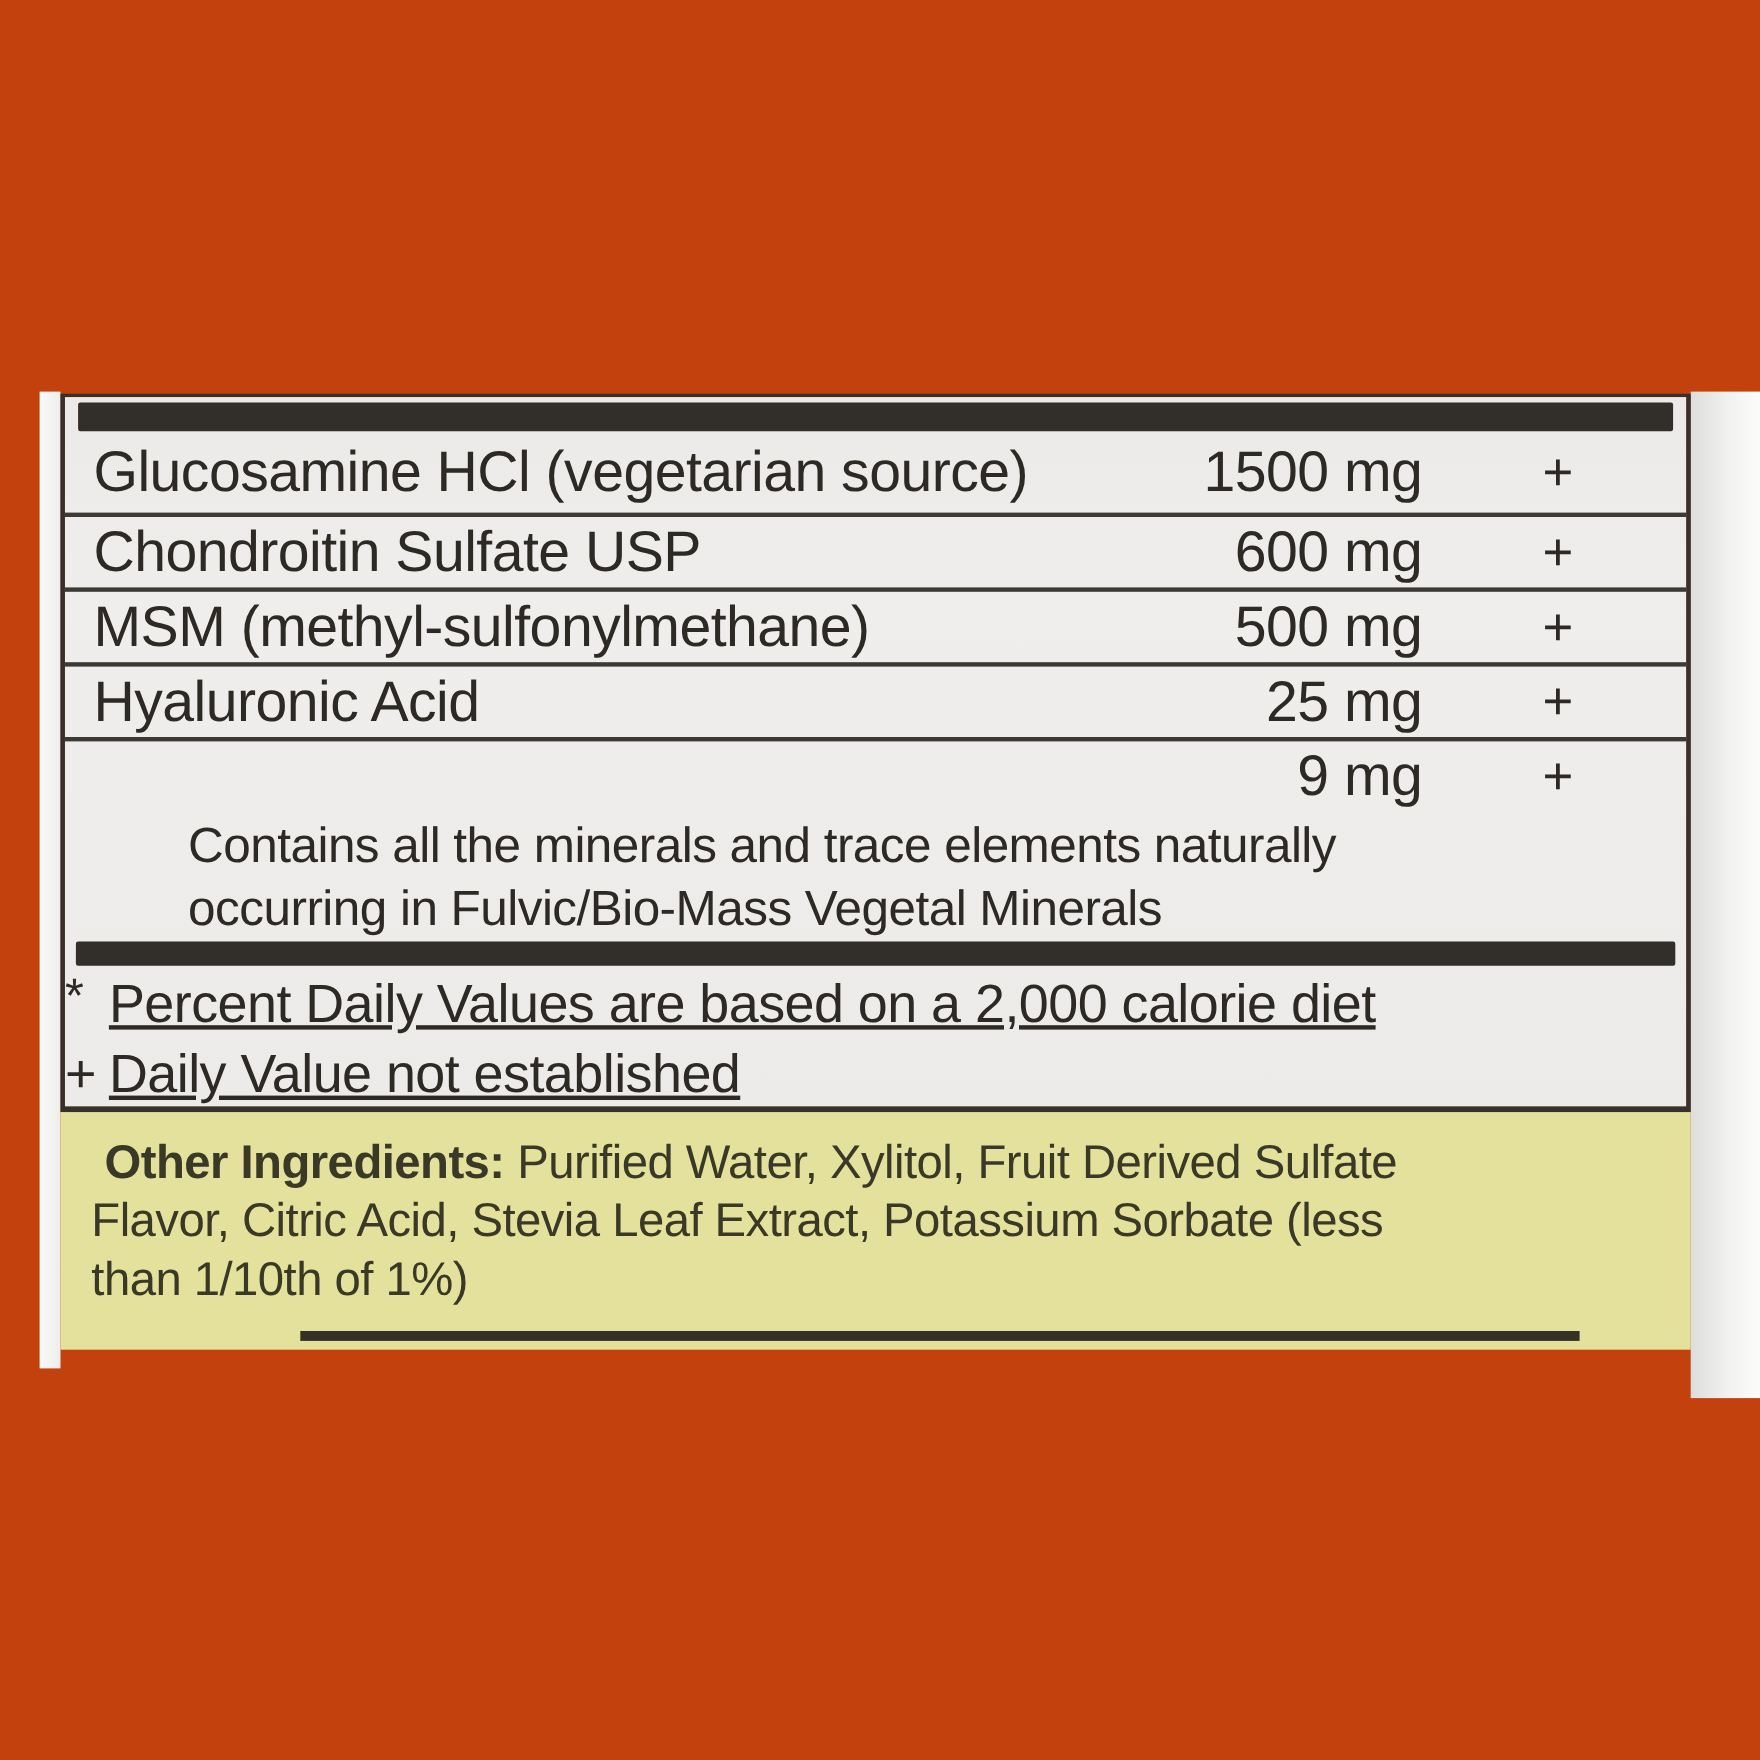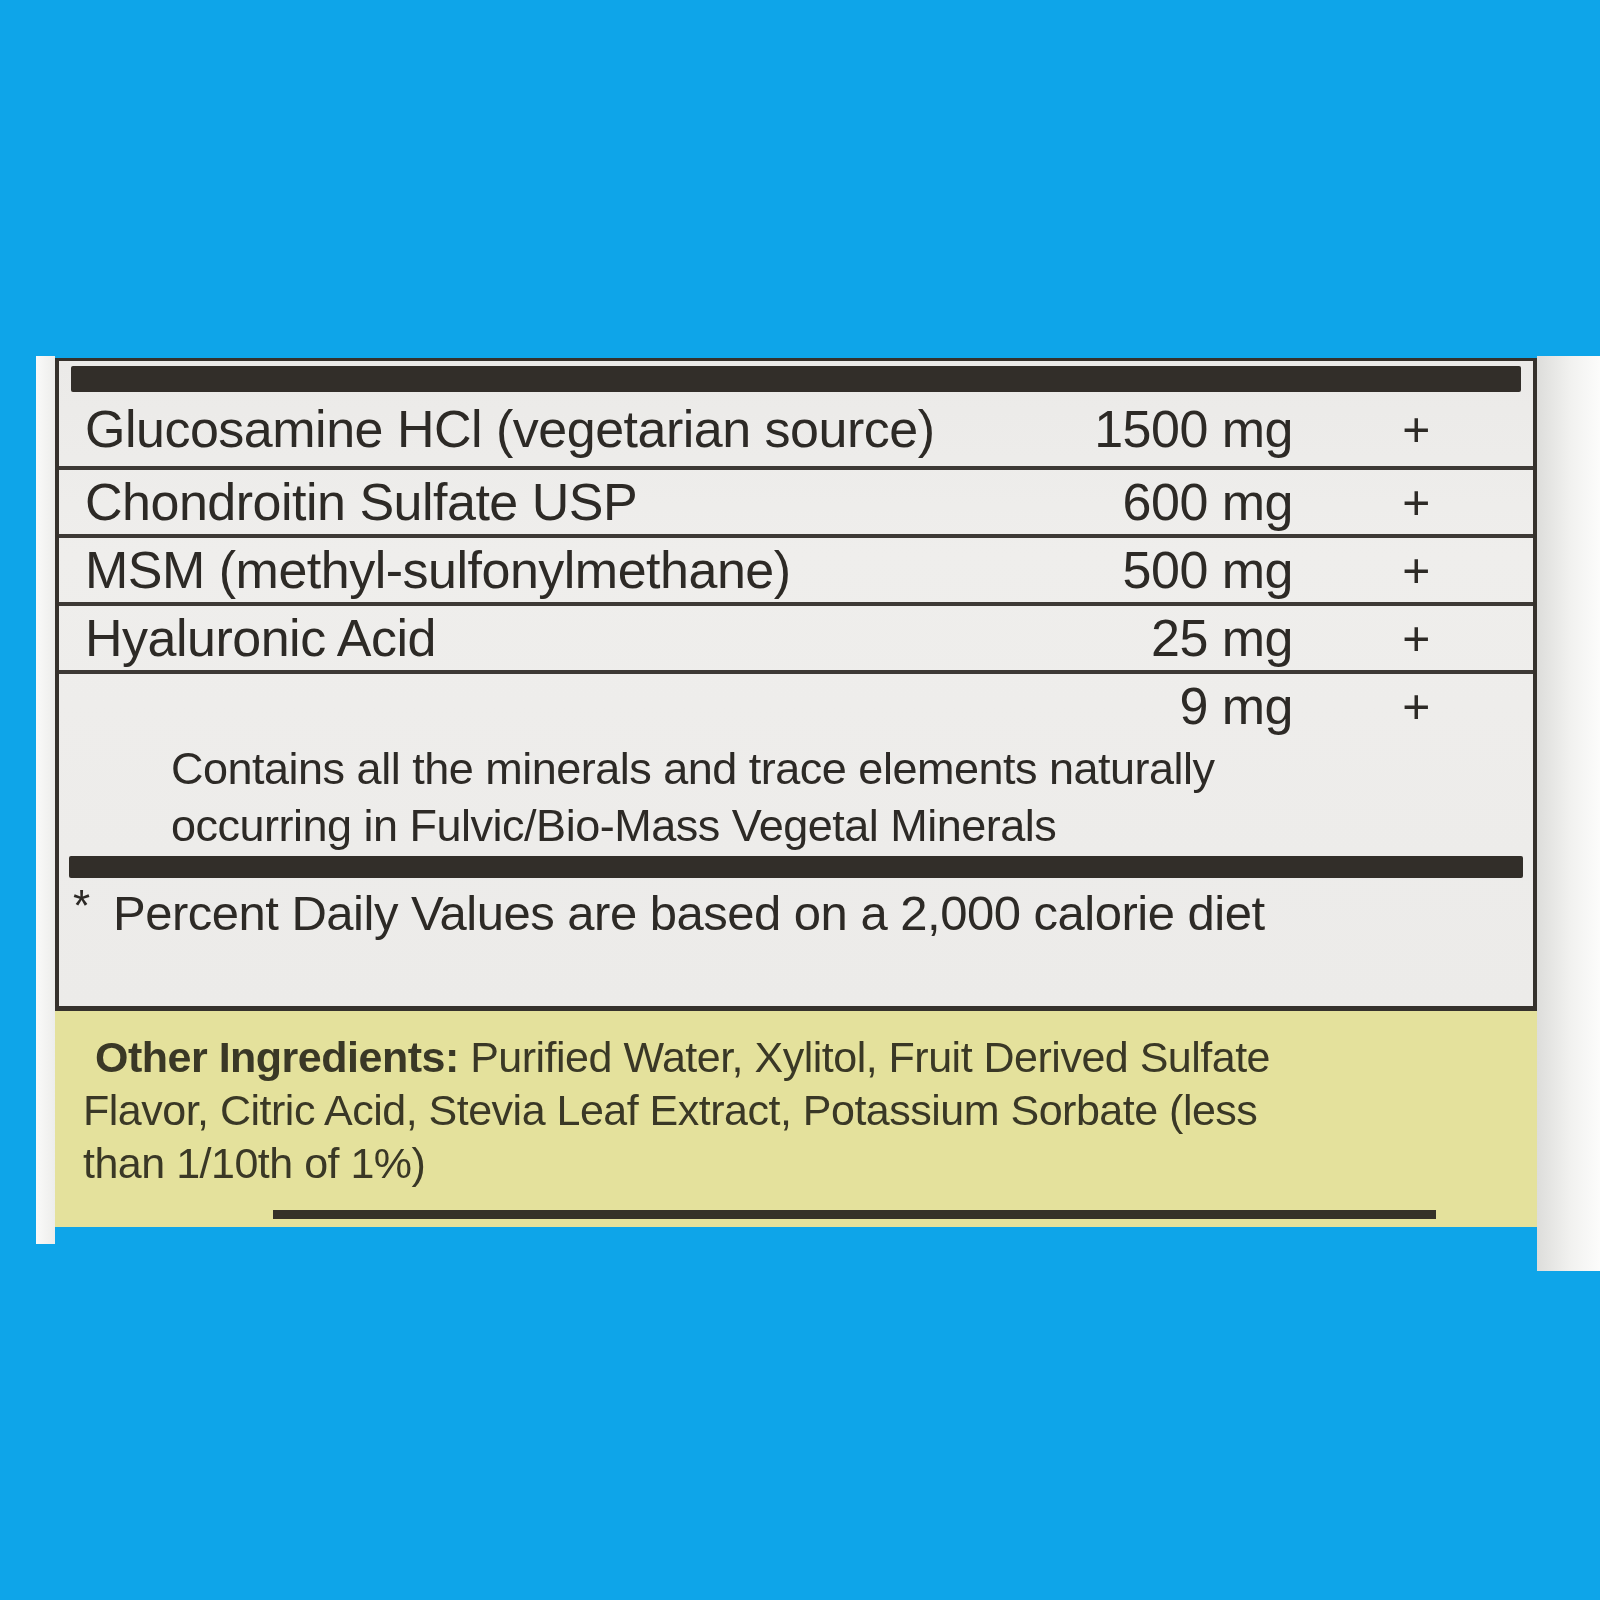--- a/index.html
+++ b/index.html
@@ -8,21 +8,21 @@
     width: 1600px;
     height: 1600px;
     background: #ffffff;
     font-family: "Liberation Sans", sans-serif;
     overflow: hidden;
   }
   .photo {
     position: relative;
     width: 1600px;
     height: 1600px;
-    background: #0ea5e9;
+    background: #c2410c;
   }
   
   .strip-right {
     position: absolute;
     left: 1537px; top: 356px;
     width: 63px; height: 915px;
     background: linear-gradient(to right, #dddddb, #f2f2f0 55%, #fcfcfb);
   }
   .strip-left {
     position: absolute;
@@ -90,22 +90,22 @@
     margin-top: 2px;
     font-size: 45px;
     line-height: 57px;
     padding-left: 112px;
     white-space: nowrap;
   }
   .footnotes {
     margin-top: 4px;
     font-size: 49px;
     line-height: 62px;
-    padding-left: 14px;
     white-space: nowrap;
+    text-decoration: underline;
   }
   .fsym { display: inline-block; width: 40px; }
   .fsym.raised { transform: translateY(-9px); font-size: 44px; }
   
   .yellow {
     position: relative;
     box-sizing: border-box;
     width: 1482px;
     height: 216px;
     background: #e4e19c;
@@ -175,20 +175,23 @@
         <div>Contains all the minerals and trace elements naturally</div>
         <div>occurring in Fulvic/Bio-Mass Vegetal Minerals</div>
       </div>
 
       <div class="bar mid-bar"></div>
 
       <div class="footnotes">
         <div>
           <span class="fsym raised">*</span><span>Percent Daily Values are based on a 2,000 calorie diet</span>
         </div>
+        <div>
+          <span class="fsym">+</span><span>Daily Value not established</span>
+        </div>
       </div>
 
     </div>
 
     <div class="yellow">
       <div class="oline">
         <b>Other Ingredients:</b>
         <span>Purified Water, Xylitol, Fruit Derived Sulfate</span>
       </div>
       <div class="oline">Flavor, Citric Acid, Stevia Leaf Extract, Potassium Sorbate (less</div>

